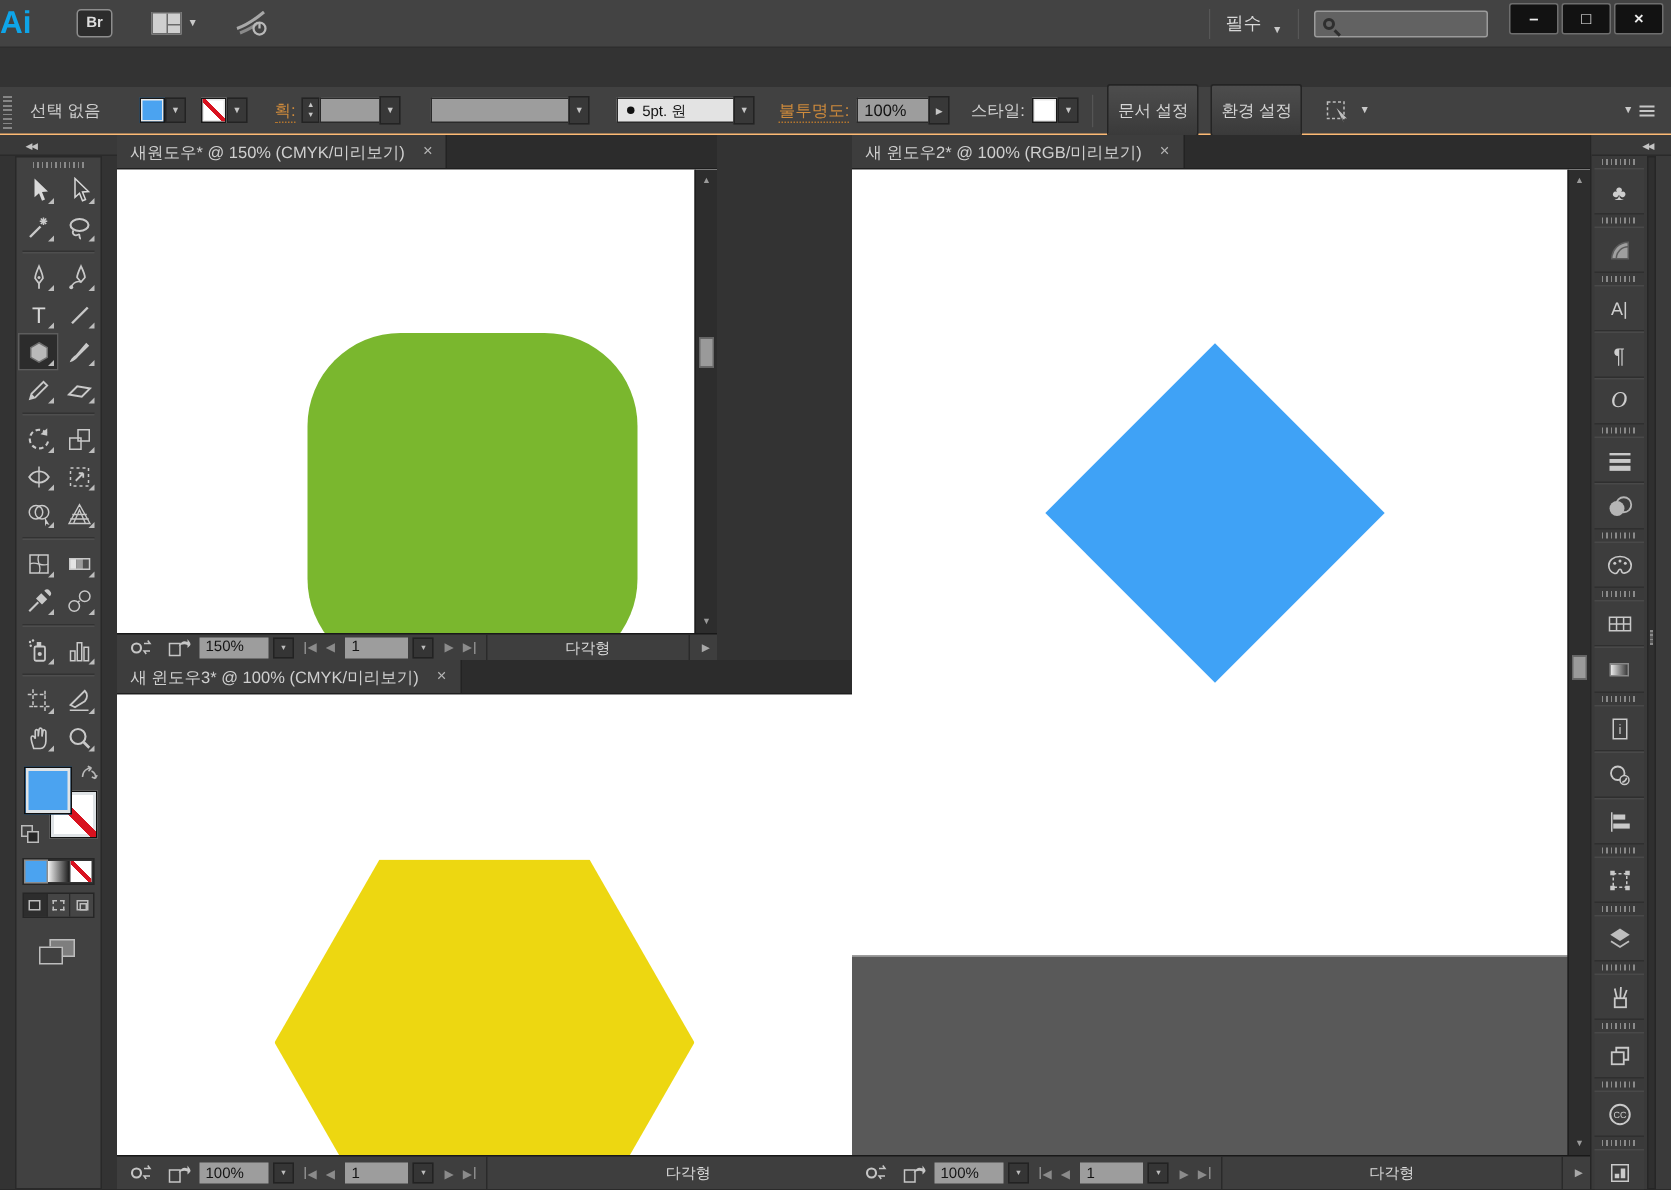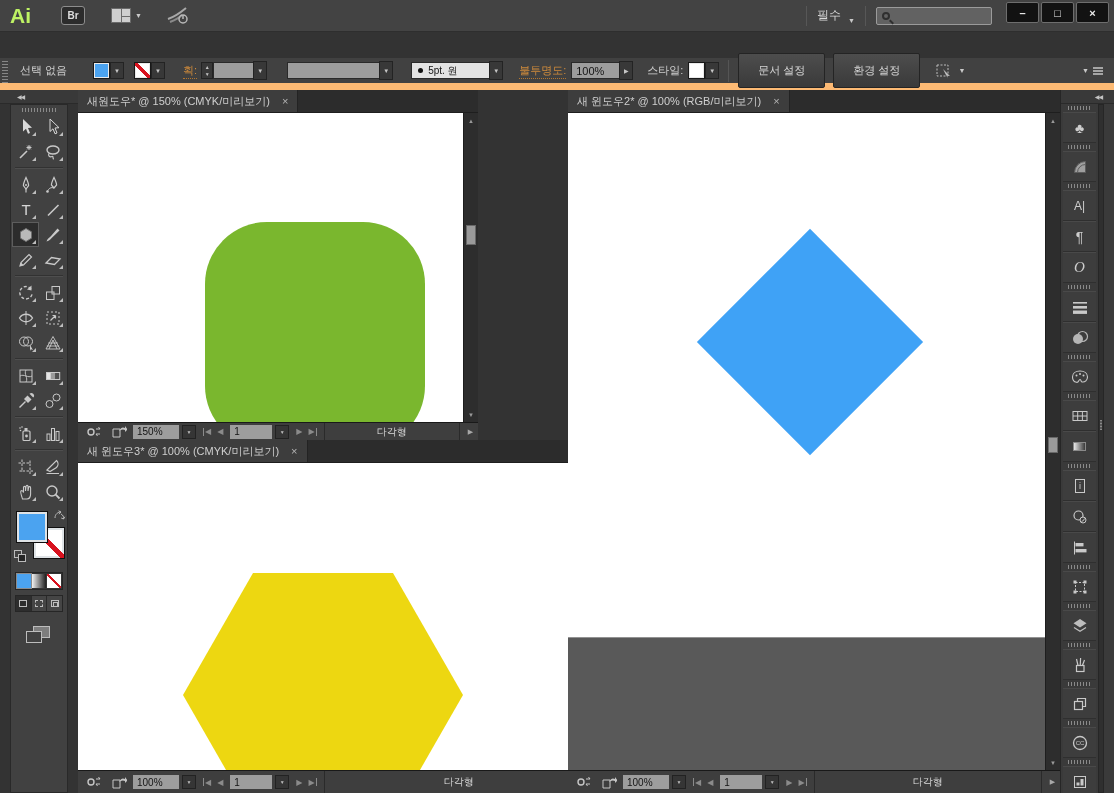--- a/index.html
+++ b/index.html
@@ -2,21 +2,21 @@
 <html><head>
 <meta charset="utf-8">
 <style>
 *{margin:0;padding:0;box-sizing:border-box}
 html,body{background:#222}
 .app{position:relative;width:1114px;height:793px;background:#333;overflow:hidden;
   font-family:"Liberation Sans",sans-serif;color:#d4d4d4;font-size:12px}
 
 .titlebar{position:absolute;left:0;top:0;width:100%;height:32px;background:#434343;
   border-bottom:1px solid #2e2e2e;display:flex;align-items:center}
-.ai-logo{color:#bef264;font-weight:bold;font-size:21px;margin-left:10px;letter-spacing:0}
+.ai-logo{color:#0ea5e9;font-weight:bold;font-size:21px;letter-spacing:0}
 .br-btn{margin-left:30px;width:24px;height:19px;background:#2c2c2c;border:1px solid #8d8d8d;
   border-radius:3px;color:#ddd;font-size:10px;font-weight:bold;display:flex;align-items:center;justify-content:center}
 .arrange{margin-left:26px;display:flex;align-items:center;gap:4px}
 .arrange-box{width:20px;height:15px;background:#cfcfcf;border:1px solid #6a6a6a;position:relative}
 .arrange-box::before{content:"";position:absolute;left:9px;top:0;bottom:0;width:1px;background:#6a6a6a}
 .arrange-box::after{content:"";position:absolute;left:10px;right:0;top:7px;height:1px;background:#6a6a6a}
 .caret{font-size:7px;color:#c9c9c9;line-height:1}
 .cslive{margin-left:24px;display:flex;align-items:center}
 .t-spacer{flex:1}
 .vsep{width:1px;height:20px;background:#2d2d2d;border-right:1px solid #575757;margin:0 10px}
@@ -28,37 +28,37 @@
 .search input{flex:1;background:transparent;border:none;outline:none;color:#eee;font-size:11px;min-width:0}
 .winbtns{display:flex;gap:2px;margin:0 5px 6px 14px}
 .wbtn{width:33px;height:21px;background:#121212;border:1px solid #6e6e6e;border-radius:2px;color:#eee;
   font-size:11px;font-weight:bold;display:flex;align-items:center;justify-content:center}
 
 .menubar{position:absolute;top:32px;left:0;width:100%;height:26px;background:#434343;
   border-bottom:1px solid #282828;display:flex;align-items:center;gap:25px;padding-left:12px;font-size:12px;color:#d8d8d8}
 .menubar span{white-space:nowrap}
 
 .controlbar{position:absolute;top:58px;left:0;width:100%;height:32px;background:#414141;
-  border-bottom:7px solid #fdba74;display:flex;align-items:center;font-size:11px;color:#d0d0d0}
+  border-bottom:1px solid #fdba74;display:flex;align-items:center;font-size:11px;color:#d0d0d0}
 .cgrip{width:6px;height:24px;margin-left:2px;
   background-image:repeating-linear-gradient(0deg,#868686 0 1px,transparent 1px 3px);background-size:3px 100%;background-repeat:repeat}
 .sel-status{margin-left:12px;white-space:nowrap}
 .swatch{width:17px;height:17px;border:1px solid #181818;box-shadow:inset 0 0 0 1px #e9e9e9;flex:none}
 .swatch.none{background:#fff;position:relative;overflow:hidden}
 .swatch.none::before,.slashed::before{content:"";position:absolute;inset:0;
   background:linear-gradient(to top right,transparent 43%,#d8121f 43%,#d8121f 57%,transparent 57%)}
 .dropbtn{width:14px;height:17px;background:#383838;border:1px solid #232323;color:#c6c6c6;font-size:6px;
   display:flex;align-items:center;justify-content:center;flex:none}
 .amber{color:#cf8b3c;border-bottom:1px dotted #b4762e;white-space:nowrap}
 .stepper{width:12px;height:17px;display:flex;flex-direction:column;border:1px solid #232323;background:#383838}
 .stepper span{flex:1;display:flex;align-items:center;justify-content:center;font-size:5px;color:#c6c6c6}
 .lfield{background:#9d9d9d;color:#141414;height:17px;display:flex;align-items:center;padding:0 4px;border:1px solid #2a2a2a;border-right:none}
 .brushfield{background:#e3e3e3;color:#141414;height:17px;display:flex;align-items:center;gap:5px;padding:0 6px;border:1px solid #2a2a2a;border-right:none;font-size:10px}
 .dot{width:5px;height:5px;border-radius:50%;background:#111;flex:none}
-.cbarbtn{height:35px;padding:0 19px;background:linear-gradient(#4d4d4d,#3a3a3a);border:1px solid #242424;
+.cbarbtn{height:35px;padding:0 6px;background:linear-gradient(#4d4d4d,#3a3a3a);border:1px solid #242424;
   border-radius:2px;color:#d6d6d6;font-size:11px;display:flex;align-items:center;white-space:nowrap}
 .csep{width:1px;height:22px;background:#2d2d2d;border-right:1px solid #555;margin:0 9px}
 .pmenu{display:flex;align-items:center;gap:3px;margin-right:10px}
 
 .main{position:absolute;top:90px;left:0;width:1114px;height:703px;background:#333}
 .panel-head{height:14px;background:#393939;border-bottom:1px solid #2a2a2a;display:flex;align-items:center;
   font-size:6px;color:#c3c3c3;letter-spacing:-1px}
 
 .toolscol{position:absolute;left:0;top:0;width:78px;height:703px;background:#333}
 .toolscol .panel-head{padding-left:17px}

